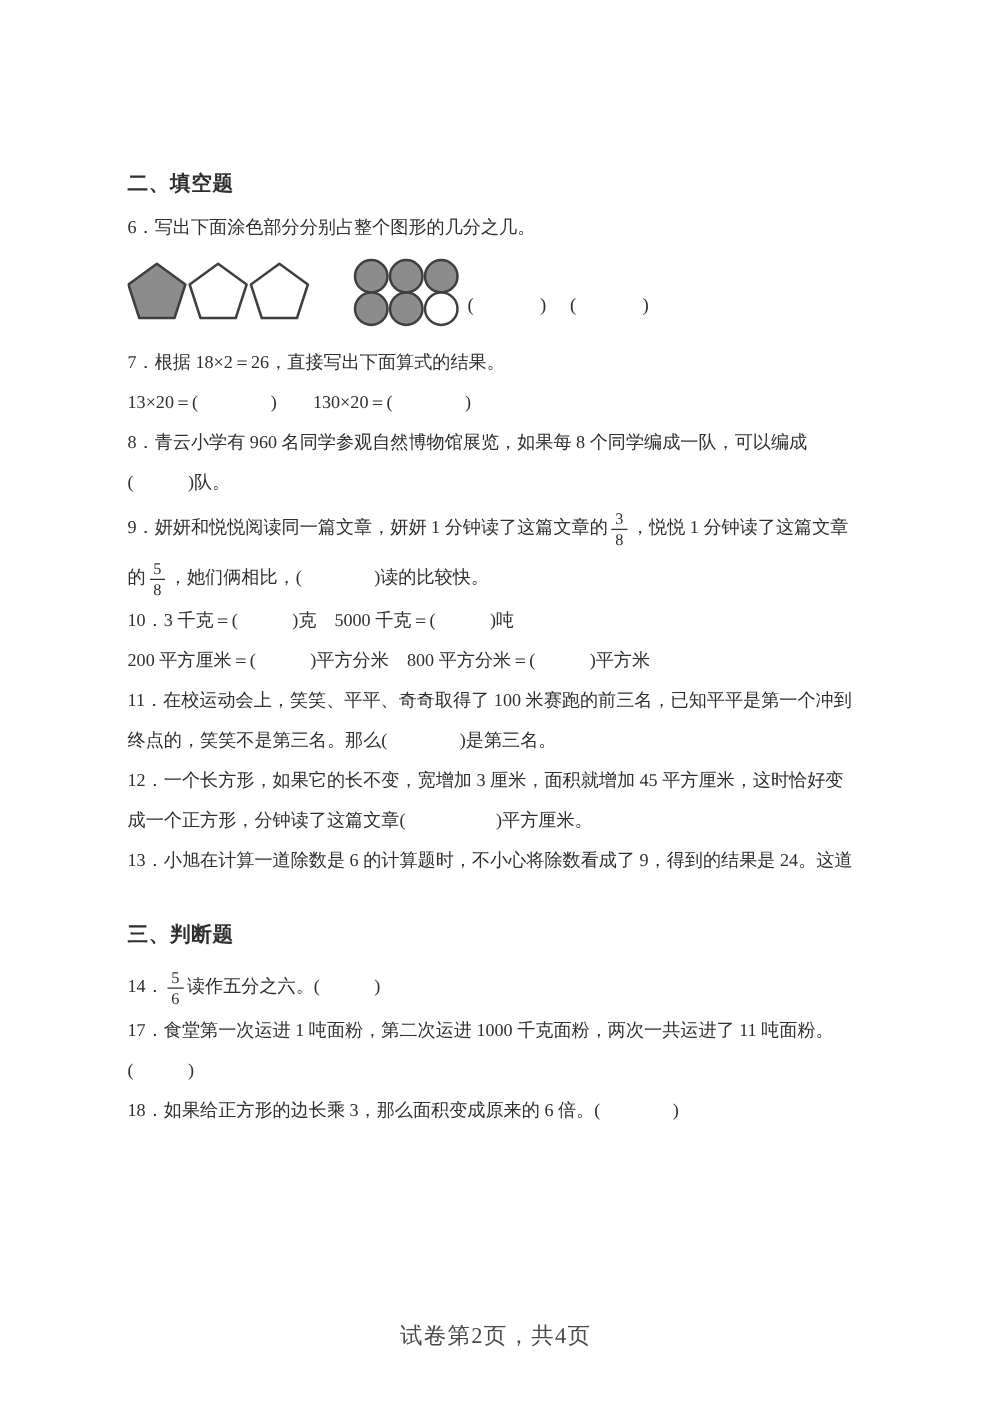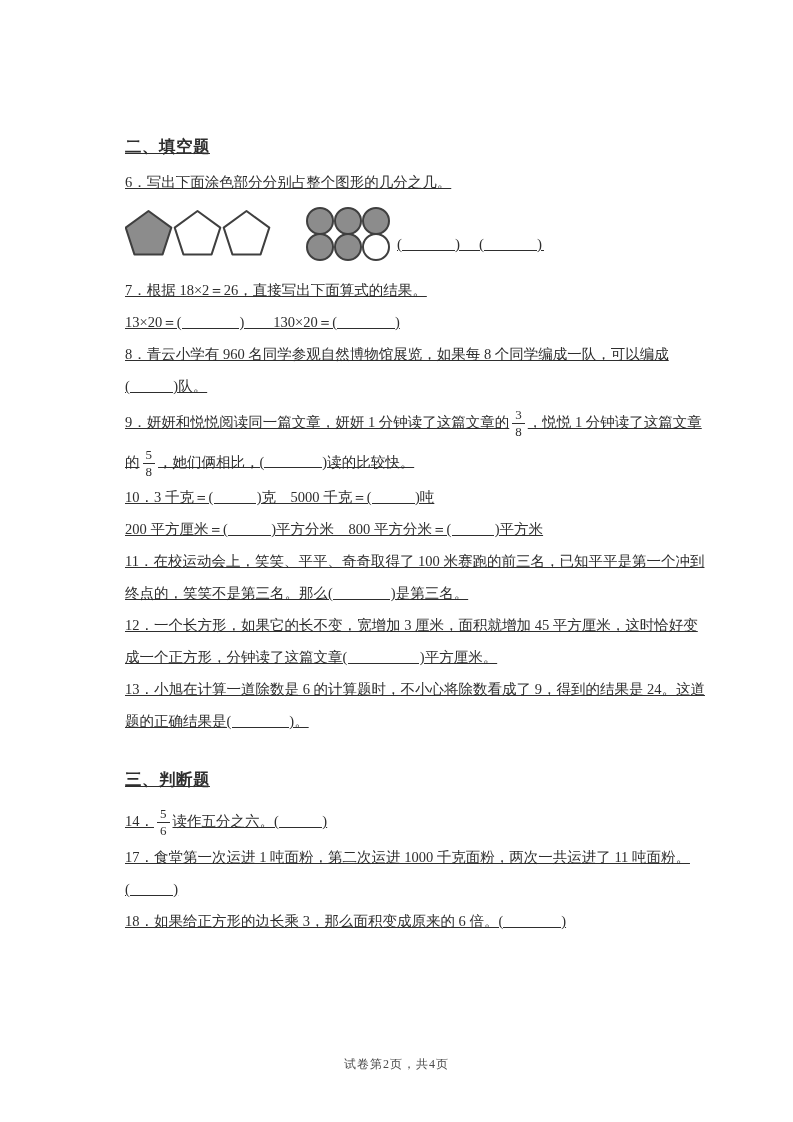--- a/index.html
+++ b/index.html
@@ -2,37 +2,37 @@
 <html><head>
 <meta charset="utf-8">
 <style>
   html,body{margin:0;padding:0;}
   body{
     width:793px;height:1122px;background:#ffffff;
     font-family:"Liberation Serif","DejaVu Serif",serif;
     color:#2e2e2e;
   }
   .page{position:relative;width:793px;height:1122px;overflow:hidden;background:#fff;}
-  .content{position:absolute;left:125px;top:136px;width:600px;text-decoration:underline;}
+  .content{position:absolute;left:102px;top:136px;width:600px;}
   .sec-title{font-size:16.5px;font-weight:700;margin:0 0 14px 0;letter-spacing:.5px;}
   .line{font-size:14.5px;line-height:21px;margin:0 0 11px 0;white-space:nowrap;}
   .line.frac-line{margin-bottom:8px;}
   .figure-row{display:flex;align-items:flex-start;margin:6px 0 16px 0;height:60px;}
   .pent-box{margin-top:4px;}
   .circ-box{margin-left:30px;margin-top:2px;}
   .blank-parens{font-size:15px;align-self:flex-end;margin:0 0 10px 4px;letter-spacing:2px;}
   .frac{display:inline-block;vertical-align:-0.75em;text-align:center;
         font-size:13px;line-height:1.1;margin:0 3px;}
   .frac .num{display:block;border-bottom:1.2px solid #2e2e2e;padding:0 3px 1px 3px;}
   .frac .den{display:block;padding:1px 3px 0 3px;}
   .sec-gap{height:26px;}
   .judge-title{margin-bottom:16px;}
   .footer{
     position:absolute;left:0;right:0;top:1056px;text-align:center;
-    font-size:12px;color:#4a4a4a;letter-spacing:1px;
+    font-size:18px;color:#4a4a4a;letter-spacing:1px;
   }
 </style>
 </head>
 <body>
 
 <div class="page">
   <div class="content">
 
     <div class="sec-title">二、填空题</div>
 
@@ -71,21 +71,20 @@
     <div class="line">10．3 千克＝(　　　)克　5000 千克＝(　　　)吨</div>
     <div class="line">200 平方厘米＝(　　　)平方分米　800 平方分米＝(　　　)平方米</div>
 
     <div class="line">11．在校运动会上，笑笑、平平、奇奇取得了 100 米赛跑的前三名，已知平平是第一个冲到</div>
     <div class="line">终点的，笑笑不是第三名。那么(　　　　)是第三名。</div>
 
     <div class="line">12．一个长方形，如果它的长不变，宽增加 3 厘米，面积就增加 45 平方厘米，这时恰好变</div>
     <div class="line">成一个正方形，分钟读了这篇文章(　　　　　)平方厘米。</div>
 
     <div class="line">13．小旭在计算一道除数是 6 的计算题时，不小心将除数看成了 9，得到的结果是 24。这道</div>
-    <div class="line">题的正确结果是(　　　　)。</div>
 
     <div class="sec-gap"></div>
 
     <div class="sec-title judge-title">三、判断题</div>
 
     <div class="line frac-line">
       <span>14．</span><span class="frac"><span class="num">5</span><span class="den">6</span></span><span>读作五分之六。(　　　)</span>
     </div>
 
     <div class="line">17．食堂第一次运进 1 吨面粉，第二次运进 1000 千克面粉，两次一共运进了 11 吨面粉。</div>

